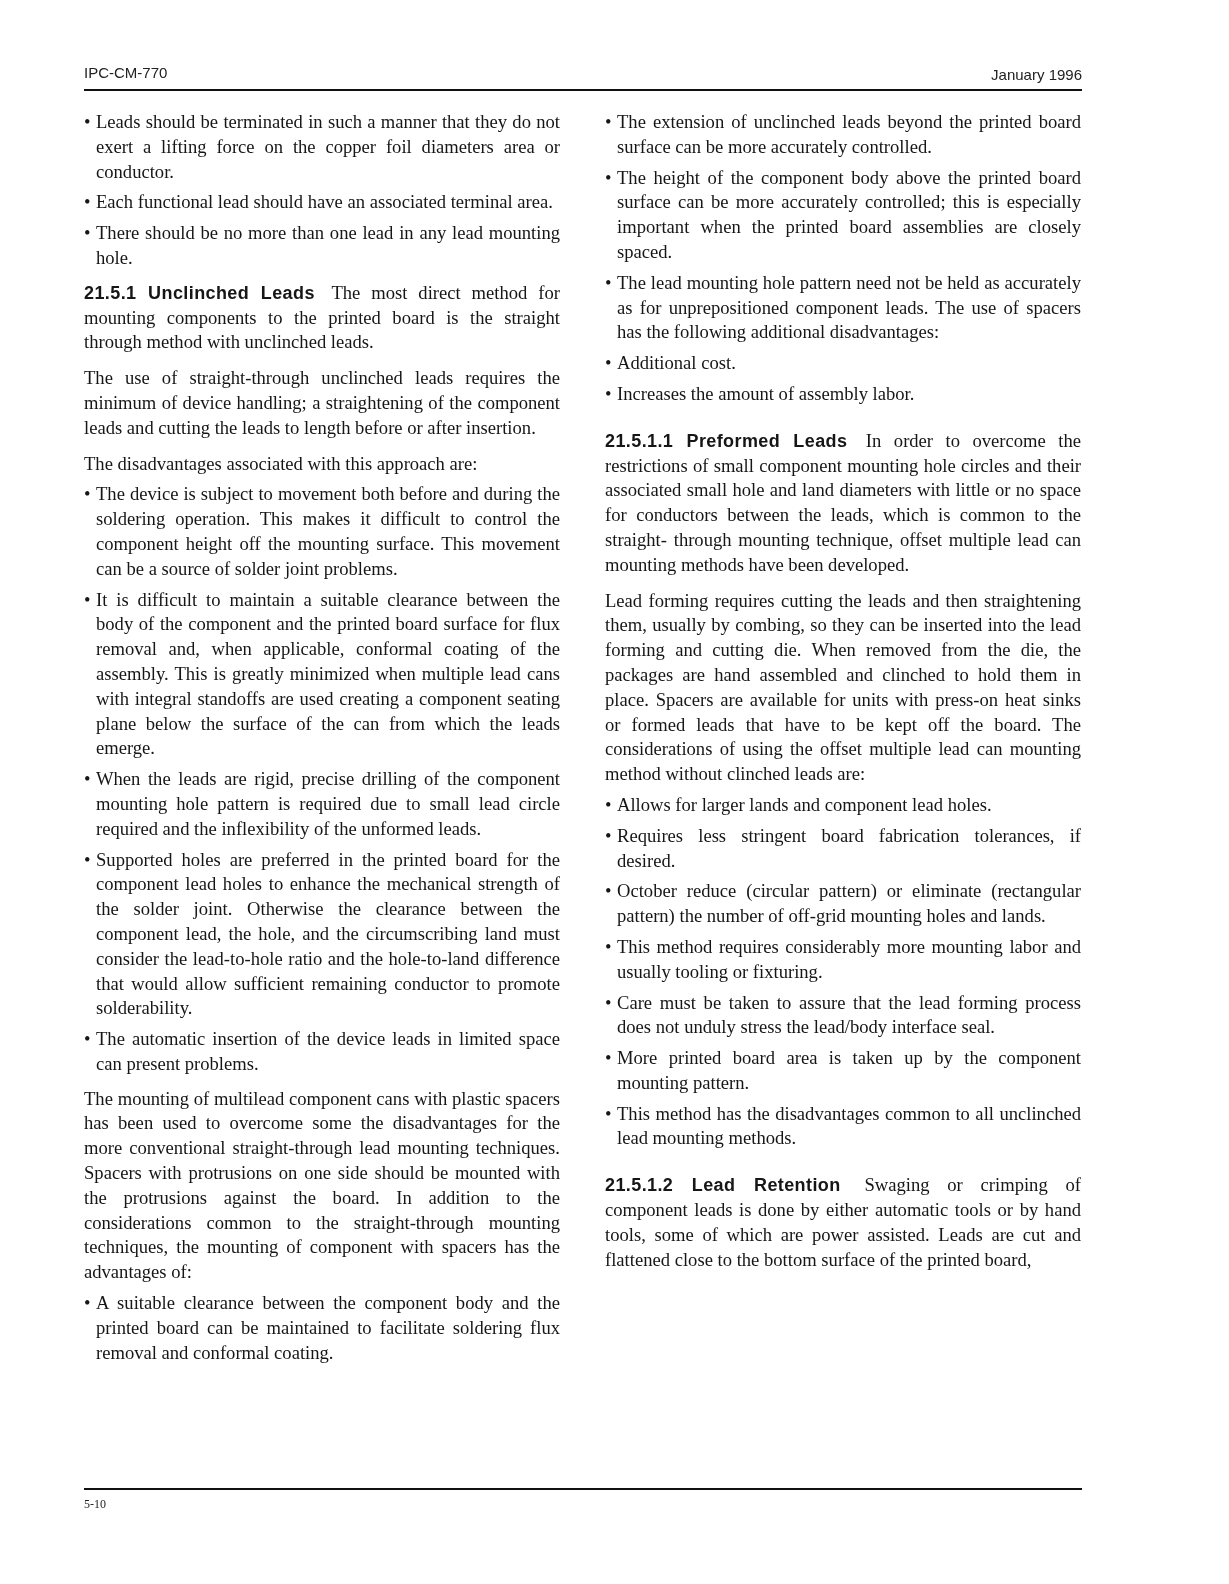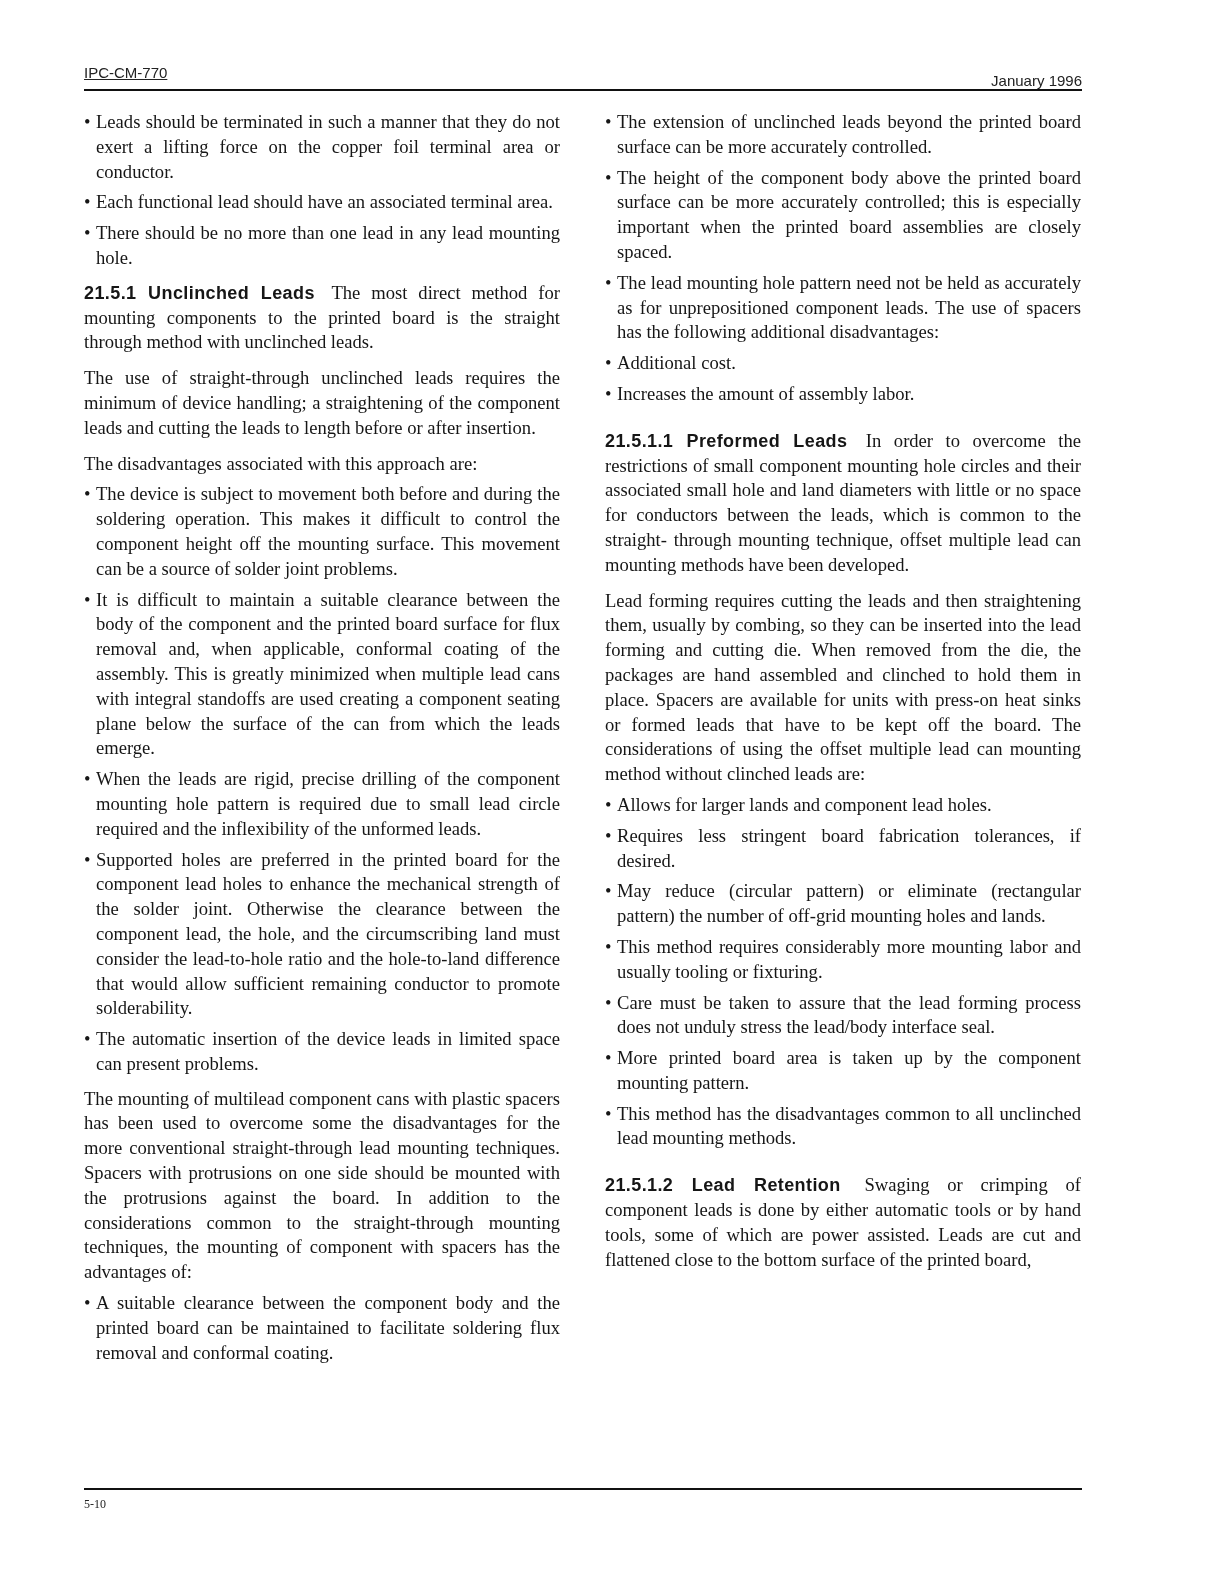--- a/index.html
+++ b/index.html
@@ -1,21 +1,21 @@
 <!DOCTYPE html>
 <html><head>
 <meta charset="utf-8">
 <style>
   html, body { margin: 0; padding: 0; background: #ffffff; }
   body { width: 1229px; height: 1584px; position: relative; overflow: hidden; color: #111; }
   .page { position: absolute; left: 84px; top: 0; width: 998px; height: 1584px; }
   .hdr { position: absolute; top: 64px; left: 0; width: 998px; height: 22px;
          font-family: "Liberation Sans", sans-serif; font-size: 15px; color: #222; }
-  .hdr .left { position: absolute; left: 0; top: 0; text-decoration: underline; }
-  .hdr .right { position: absolute; right: 0; top: 8px; }
+  .hdr .left { position: absolute; left: 0; top: 0; }
+  .hdr .right { position: absolute; right: 0; top: 2px; }
   .rule-top { position: absolute; top: 89px; left: 0; width: 998px; height: 2px; background: #111; }
   .rule-bottom { position: absolute; top: 1488px; left: 0; width: 998px; height: 2px; background: #111; }
   .ftr { position: absolute; top: 1497px; left: 0; font-family: "Liberation Serif", serif; font-size: 12px; color: #222; }
   .col { position: absolute; top: 110px; width: 476px;
          font-family: "Liberation Serif", serif; font-size: 18.6px; line-height: 24.8px;
          text-align: justify; color: #161616; }
   .col.left { left: 0; }
   .col.right { left: 521px; }
   .blt { position: relative; padding-left: 12px; margin: 0 0 6px 0; }
   .blt::before { content: "•"; position: absolute; left: 0; top: 0; }
@@ -29,21 +29,21 @@
 
 <div class="page">
 
   <div class="hdr">
     <span class="left">IPC-CM-770</span>
     <span class="right">January 1996</span>
   </div>
   <div class="rule-top"></div>
 
   <div class="col left">
-    <div class="blt">Leads should be terminated in such a manner that they do not exert a lifting force on the copper foil terminal area or conductor.</div>
+    <div class="blt">Leads should be terminated in such a manner that they do not exert a lifting force on the copper foil diameters area or conductor.</div>
     <div class="blt">Each functional lead should have an associated terminal area.</div>
     <div class="blt">There should be no more than one lead in any lead mounting hole.</div>
     <div class="gap-s"></div>
     <p class="para">
       <span class="heading">21.5.1 Unclinched Leads</span>
       <span>The most direct method for mounting components to the printed board is the straight through method with unclinched leads.</span>
     </p>
     <p class="para">The use of straight-through unclinched leads requires the minimum of device handling; a straightening of the component leads and cutting the leads to length before or after insertion.</p>
     <p class="para" style="margin-bottom:6px">The disadvantages associated with this approach are:</p>
     <div class="blt">The device is subject to movement both before and during the soldering operation. This makes it difficult to control the component height off the mounting surface. This movement can be a source of solder joint problems.</div>
@@ -63,21 +63,21 @@
     <div class="blt">Additional cost.</div>
     <div class="blt">Increases the amount of assembly labor.</div>
     <div class="gap-m"></div>
     <p class="para">
       <span class="heading">21.5.1.1 Preformed Leads</span>
       <span>In order to overcome the restrictions of small component mounting hole circles and their associated small hole and land diameters with little or no space for conductors between the leads, which is common to the straight- through mounting technique, offset multiple lead can mounting methods have been developed.</span>
     </p>
     <p class="para" style="margin-bottom:6px">Lead forming requires cutting the leads and then straightening them, usually by combing, so they can be inserted into the lead forming and cutting die. When removed from the die, the packages are hand assembled and clinched to hold them in place. Spacers are available for units with press-on heat sinks or formed leads that have to be kept off the board. The considerations of using the offset multiple lead can mounting method without clinched leads are:</p>
     <div class="blt">Allows for larger lands and component lead holes.</div>
     <div class="blt">Requires less stringent board fabrication tolerances, if desired.</div>
-    <div class="blt">May reduce (circular pattern) or eliminate (rectangular pattern) the number of off-grid mounting holes and lands.</div>
+    <div class="blt">October reduce (circular pattern) or eliminate (rectangular pattern) the number of off-grid mounting holes and lands.</div>
     <div class="blt">This method requires considerably more mounting labor and usually tooling or fixturing.</div>
     <div class="blt">Care must be taken to assure that the lead forming process does not unduly stress the lead/body interface seal.</div>
     <div class="blt">More printed board area is taken up by the component mounting pattern.</div>
     <div class="blt">This method has the disadvantages common to all unclinched lead mounting methods.</div>
     <div class="gap-m"></div>
     <p class="para">
       <span class="heading">21.5.1.2 Lead Retention</span>
       <span>Swaging or crimping of component leads is done by either automatic tools or by hand tools, some of which are power assisted. Leads are cut and flattened close to the bottom surface of the printed board,</span>
     </p>
   </div>

